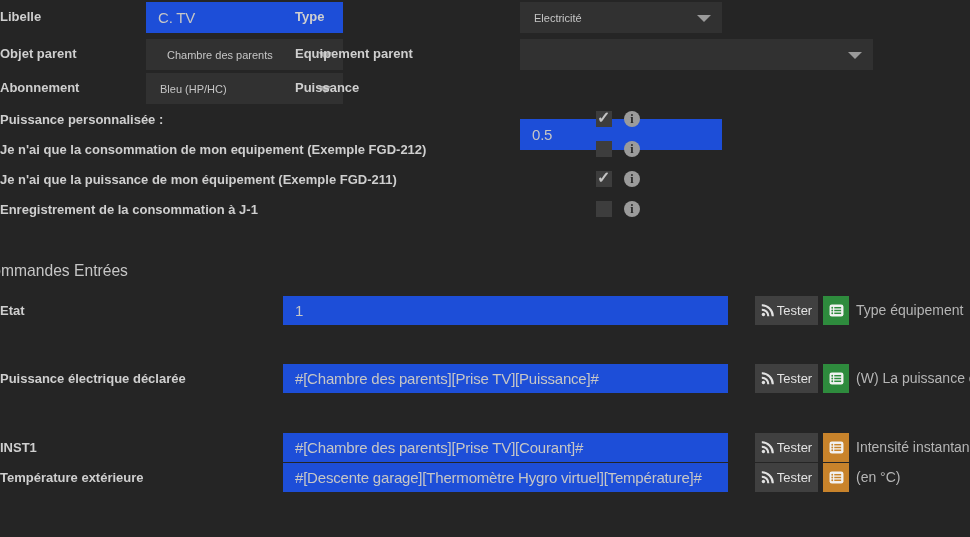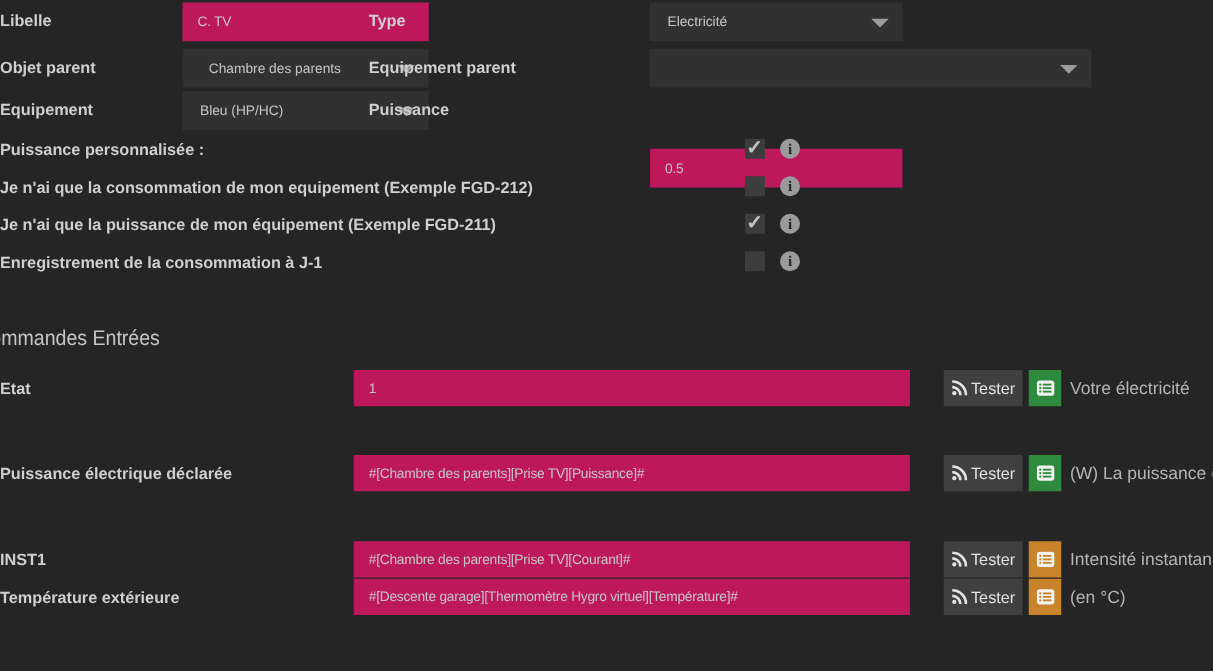--- a/index.html
+++ b/index.html
@@ -14,27 +14,27 @@
     position:absolute;
     color:#cfcfcf;
     font-size:13px;
     font-weight:700;
     text-align:left;
     line-height:16px;
     white-space:nowrap;
   }
   .tinput{
     position:absolute;
-    background:#be185d;
+    background:#1d4ed8;
     border:none;outline:none;
     height:31px;
     box-sizing:border-box;
     padding:0 12px;
     color:#c6c6c6;
-    font-size:11px;
+    font-size:15px;
     letter-spacing:-0.2px;
     font-family:"Liberation Sans",sans-serif;
   }
   .tselect{
     position:absolute;
     background:#313131;
     height:31px;
     box-sizing:border-box;
     display:flex;align-items:center;
     padding:0 26px 0 14px;
@@ -143,21 +143,21 @@
   <div class="tselect" style="left:146px;top:39px;width:197px;padding-left:21px">
     <span>Chambre des parents</span>
     <span class="caret"></span>
   </div>
 
   <div class="lbl" style="left:295px;top:46px;width:200px">Equipement parent</div>
   <div class="tselect" style="left:520px;top:39px;width:353px">
     <span class="caret"></span>
   </div>
 
-  <div class="lbl" style="left:0;top:80px;width:117px">Equipement</div>
+  <div class="lbl" style="left:0;top:80px;width:117px">Abonnement</div>
   <div class="tselect" style="left:146px;top:73px;width:197px">
     <span>Bleu (HP/HC)</span>
     <span class="caret"></span>
   </div>
 
   <div class="lbl" style="left:295px;top:80px;width:200px">Puissance</div>
   <input class="tinput" style="left: 520px; top: 73px; width: 202px; margin-top: 46px;" value="0.5">
 </div>
 
 <div>
@@ -199,21 +199,21 @@
           <rect x="0.5" y="0.5" width="15" height="13" rx="2.5" fill="#f2f2f2"></rect>
           <circle cx="3.4" cy="4" r="1" fill="currentColor"></circle>
           <rect x="5.6" y="3.2" width="7.4" height="1.6" fill="currentColor"></rect>
           <circle cx="3.4" cy="7" r="1" fill="currentColor"></circle>
           <rect x="5.6" y="6.2" width="7.4" height="1.6" fill="currentColor"></rect>
           <circle cx="3.4" cy="10" r="1" fill="currentColor"></circle>
           <rect x="5.6" y="9.2" width="7.4" height="1.6" fill="currentColor"></rect>
         </svg>
     </span>
   </button>
-  <div class="desc">Votre électricité</div>
+  <div class="desc">Type équipement</div>
 </div>
 
 <div class="cmd-row" style="top:364px">
   <div class="lbl" style="left:0;width:253px">Puissance électrique déclarée</div>
   <input class="tinput" value="#[Chambre des parents][Prise TV][Puissance]#" style="">
   <button class="tester">
     <span class="icon-wrap">
       <svg width="13" height="13" viewBox="0 0 16 16">
           <circle cx="3" cy="13" r="2.1" fill="#e2e2e2"></circle>
           <path d="M1 7 a8 8 0 0 1 8 8" stroke="#e2e2e2" stroke-width="2.6" fill="none"></path>

